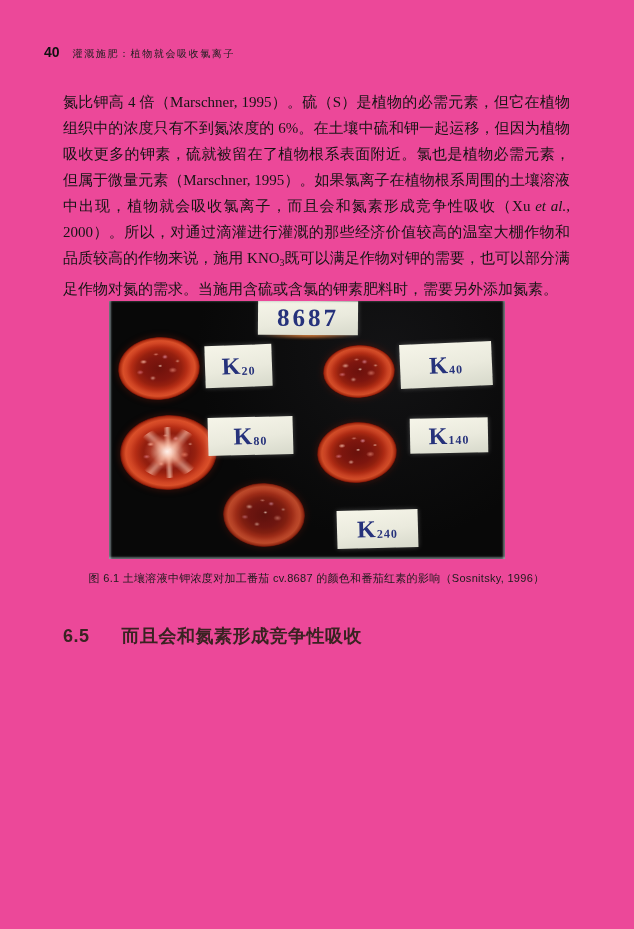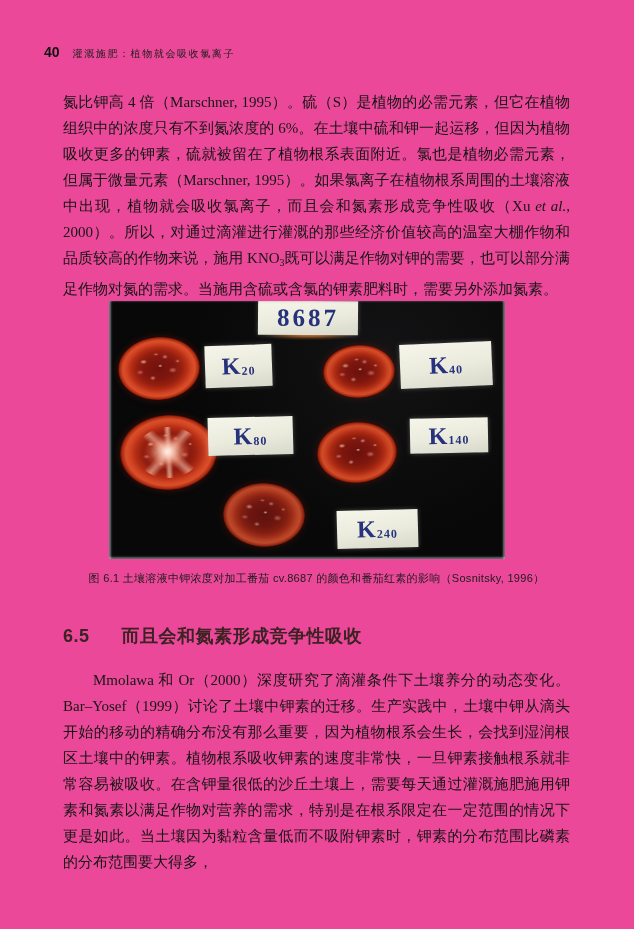--- a/index.html
+++ b/index.html
@@ -167,15 +167,14 @@
     </div>
   </div>
 
   <div class="figure-caption">图 6.1  土壤溶液中钾浓度对加工番茄 cv.8687 的颜色和番茄红素的影响（Sosnitsky, 1996）</div>
 
   <h2 class="section-heading">
     <span>6.5</span>
     <span>而且会和氮素形成竞争性吸收</span>
   </h2>
 
-  <p class="body-para para-2">Mmolawa 和 Or（2000）深度研究了滴灌条件下土壤养分的动态变化。Bar–Yosef（1999）讨论了土壤中钾素的迁移。生产实践中，土壤中钾从滴头开始的移动的精确分布没有那么重要，因为植物根系会生长，会找到湿润根区土壤中的钾素。植物根系吸收钾素的速度非常快，一旦钾素接触根系就非常容易被吸收。在含钾量很低的沙丘土壤上，需要每天通过灌溉施肥施用钾素和氮素以满足作物对营养的需求，特别是在根系限定在一定范围的情况下更是如此。当土壤因为黏粒含量低而不吸附钾素时，钾素的分布范围比磷素的分布范围要大得多，</p>
 
 </div>
 
 </body></html>

